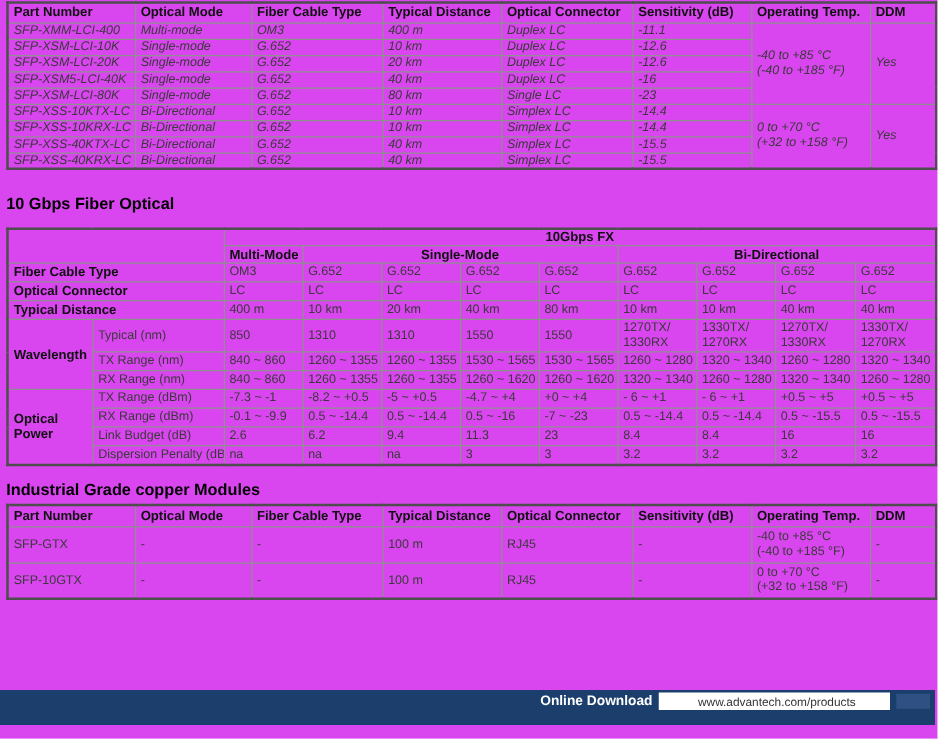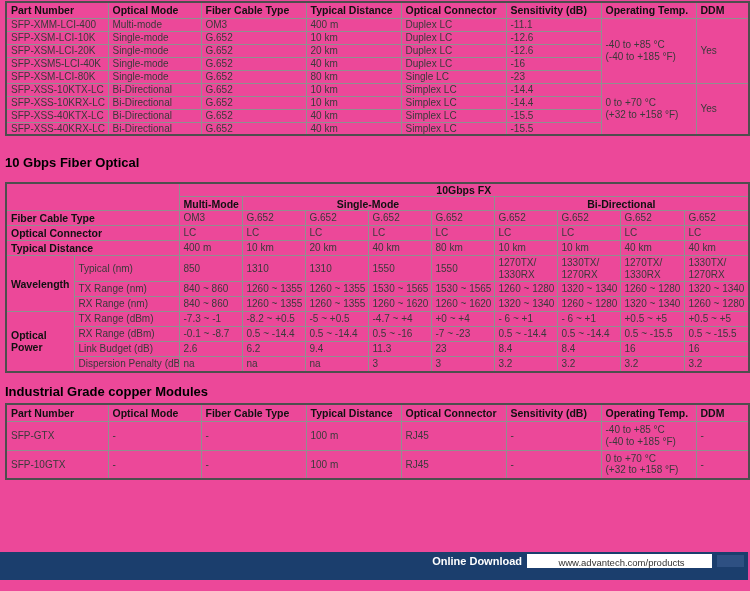--- a/index.html
+++ b/index.html
@@ -1,26 +1,26 @@
 <!DOCTYPE html>
 <html><head>
 <meta charset="utf-8">
 <style>
   html,body{margin:0;padding:0;background:#fff;}
-  #page{position:relative;width:750px;height:591px;background:#ec4899;overflow:hidden;
+  #page{position:relative;width:750px;height:591px;background:#d946ef;overflow:hidden;
         font-family:"Liberation Sans","DejaVu Sans",sans-serif;color:#2e2e2e;}
   table.t{position:absolute;left:5px;width:743px;border-collapse:collapse;table-layout:fixed;
           border:2px solid #4e4e4e;}
   .t td,.t th{border:1px solid #8f8f8f;padding:0 4px;font-size:10px;font-weight:normal;
               text-align:left;vertical-align:middle;line-height:1.15;color:#3a3a3a;
               overflow:hidden;white-space:nowrap;}
   .t th{font-weight:bold;color:#111;font-size:10.5px;}
   .t th.ctr{text-align:center;}
   .t td.ml,.t th.ml{white-space:pre-line;}
-  tr.h16{height:16px;} tr.h13{height:13px;} tr.h11{height:11px;margin-left:44px;} tr.h14{height:14px;}
+  tr.h16{height:16px;} tr.h13{height:13px;font-style:italic;} tr.h11{height:11px;margin-left:44px;} tr.h14{height:14px;}
   tr.h15{height:15px;} tr.h26{height:26px;} tr.h17{height:17px;} tr.h29{height:29px;margin-top:22px;}
   .sec-title{position:absolute;left:5px;font-size:13px;font-weight:bold;color:#000;}
   #footer-bar{position:absolute;left:0;top:552px;width:748px;height:28px;text-align:center;}
   #footer-bar .bar{position:absolute;left:0;top:0;width:100%;height:100%;}
   #footer-bar .dl-label{position:absolute;top:0;right:226px;height:18px;line-height:18px;
         color:#ffffff;font-size:11px;font-weight:bold;}
   #footer-bar .urlbox{position:absolute;left:527px;top:2px;width:185px;height:14px;
         background:#ffffff;line-height:14px;padding-left:4px;box-sizing:border-box;}
   #footer-bar .urlbox span{font-size:9.5px;color:#333;}
   #footer-bar .accent{position:absolute;left:717px;top:3px;width:27px;height:12px;}
@@ -246,21 +246,21 @@
         <td>-5 ~ +0.5</td>
         <td>-4.7 ~ +4</td>
         <td>+0 ~ +4</td>
         <td>- 6 ~ +1</td>
         <td>- 6 ~ +1</td>
         <td>+0.5 ~ +5</td>
         <td>+0.5 ~ +5</td>
       </tr>
       <tr class="h15">
         <td>RX Range (dBm)</td>
-        <td>-0.1 ~ -8.7</td>
+        <td>-0.1 ~ -9.9</td>
         <td>0.5 ~ -14.4</td>
         <td>0.5 ~ -14.4</td>
         <td>0.5 ~ -16</td>
         <td>-7 ~ -23</td>
         <td>0.5 ~ -14.4</td>
         <td>0.5 ~ -14.4</td>
         <td>0.5 ~ -15.5</td>
         <td>0.5 ~ -15.5</td>
       </tr>
       <tr class="h15">

